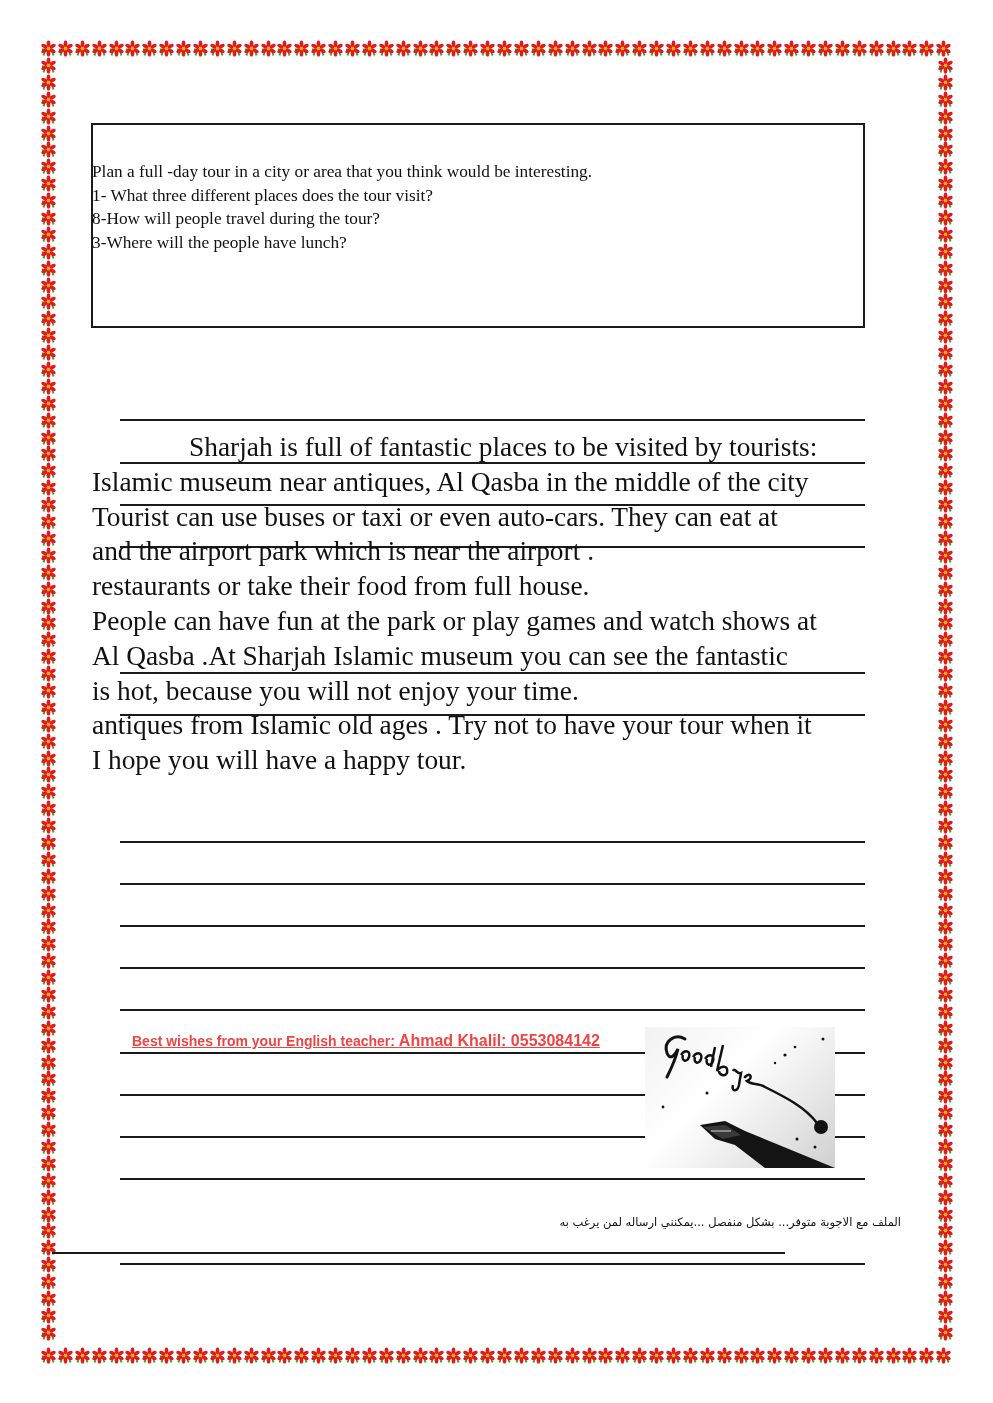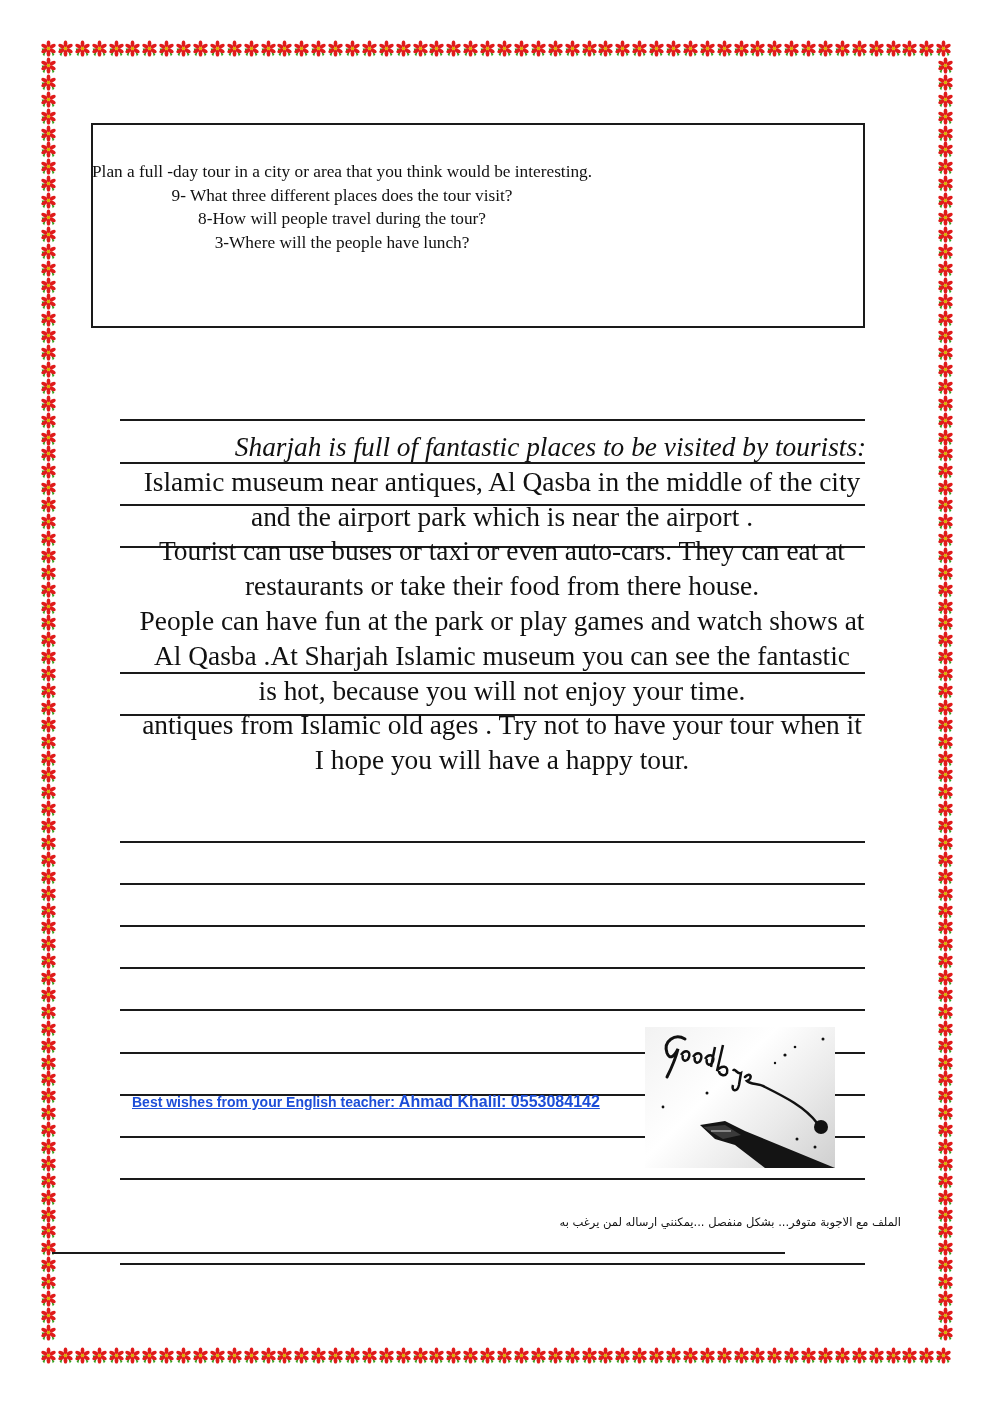--- a/index.html
+++ b/index.html
@@ -1,17 +1,17 @@
 <!DOCTYPE html>
 <html><head>
   <meta charset="utf-8">
   <style>
     html, body { margin: 0; padding: 0; background: #ffffff; }
     body { width: 993px; height: 1403px; position: relative; overflow: hidden; }
-    .page { position: absolute; left: 0; top: 0; width: 993px; height: 1093px; text-align: center; }
+    .page { position: absolute; left: 0; top: 0; width: 993px; height: 1093px; }
 
     
     .border-row, .border-col { position: absolute; display: flex; }
     .border-row { flex-direction: row; }
     .border-col { flex-direction: column; }
     .flower { width: 16.9px; height: 16.9px; flex: 0 0 auto; }
     .flower svg { width: 17px; height: 17px; display: block; }
 
     .task-box {
       position: absolute; left: 91px; top: 123px; width: 770px; height: 201px;
@@ -23,25 +23,25 @@
     }
     .task-text div { white-space: nowrap; }
 
     .rule { position: absolute; height: 2px; background: #1a1a1a; }
 
     .essay {
       position: absolute; left: 92px; top: 430px; width: 820px;
       font-family: "Liberation Serif", serif; font-size: 27.4px; line-height: 34.8px; color: #111;
     }
     .essay p { margin: 0; white-space: nowrap; }
-    .essay .indent { padding-left: 97px; font-style: italic; }
+    .essay .indent { padding-left: 97px; }
 
     .signature {
-      position: absolute; left: 92px; top: 1093px;
-      font-family: "Liberation Sans", sans-serif; font-weight: bold; color: #1d4ed8;
+      position: absolute; left: 92px; top: 1032px;
+      font-family: "Liberation Sans", sans-serif; font-weight: bold; color: #ef4444;
       text-decoration: underline; white-space: nowrap; padding-left: 40px;
     }
     .signature .sig-lead { font-size: 14px; }
     .signature .sig-name { font-size: 16px; }
 
     .goodbye-img {
       position: absolute; left: 645px; top: 1027px; width: 190px; height: 141px;
       background: linear-gradient(135deg, #f2f2f2 0%, #ffffff 40%, #e9e9e9 70%, #cfcfcf 100%);
       overflow: hidden;
     }
@@ -3703,21 +3703,21 @@
             <ellipse cx="10" cy="4.5" rx="2.2" ry="4" transform="rotate(300 10 10)"></ellipse>
           </g>
           <circle cx="10" cy="10" r="2" fill="#d9b400"></circle>
         </svg>
       </div>
     </div>
 
   <div class="task-box"></div>
   <div class="task-text">
     <div>Plan a full -day tour in a city or area that you think would be interesting.</div>
-    <div>9- What three different places does the tour visit?</div>
+    <div>1- What three different places does the tour visit?</div>
     <div>8-How will people travel during the tour?</div>
     <div>3-Where will the people have lunch?</div>
   </div>
 
   <div class="rule" style="left:120px; top:419px; width:745px;"></div>
   <div class="rule" style="left:120px; top:462px; width:745px;"></div>
   <div class="rule" style="left:120px; top:504px; width:745px;"></div>
   <div class="rule" style="left:120px; top:546px; width:745px;"></div>
   <div class="rule" style="left:120px; top:672px; width:745px;"></div>
   <div class="rule" style="left:120px; top:714px; width:745px;"></div>
@@ -3730,23 +3730,23 @@
   <div class="rule" style="left:120px; top:1052px; width:745px;"></div>
   <div class="rule" style="left:120px; top:1094px; width:745px;"></div>
   <div class="rule" style="left:120px; top:1136px; width:745px;"></div>
   <div class="rule" style="left:120px; top:1178px; width:745px;"></div>
   <div class="rule" style="left:52px; top:1252px; width:733px;"></div>
   <div class="rule" style="left:120px; top:1263px; width:745px;"></div>
 
   <div class="essay">
     <p class="indent">Sharjah is full of fantastic places to be visited by tourists:</p>
     <p>Islamic museum near antiques, Al Qasba in the middle of the city</p>
+    <p>Tourist can use buses or taxi or even auto-cars. They can eat at</p>
     <p>and the airport park which is near the airport .</p>
-    <p>Tourist can use buses or taxi or even auto-cars. They can eat at</p>
-    <p>restaurants or take their food from there house.</p>
+    <p>restaurants or take their food from full house.</p>
     <p>People can have fun at the park or play games and watch shows at</p>
     <p>Al Qasba .At Sharjah Islamic museum you can see the fantastic</p>
     <p>is hot, because you will not enjoy your time.</p>
     <p>antiques from Islamic  old ages . Try not to have your tour when it</p>
     <p>I hope you will have a happy tour.</p>
   </div>
 
   <div class="signature">
     <span class="sig-lead">Best wishes from your English teacher:  </span><span class="sig-name">Ahmad Khalil: 0553084142</span>
   </div>

